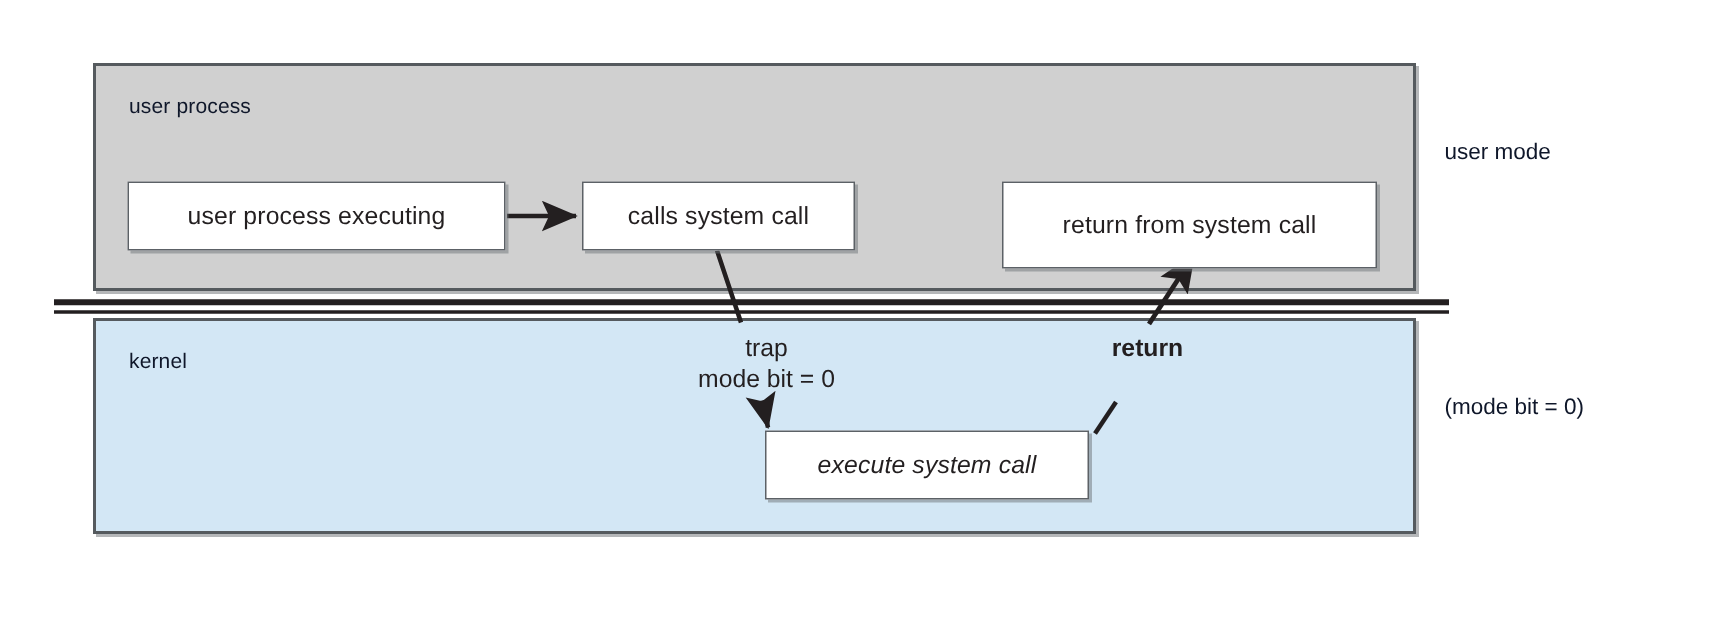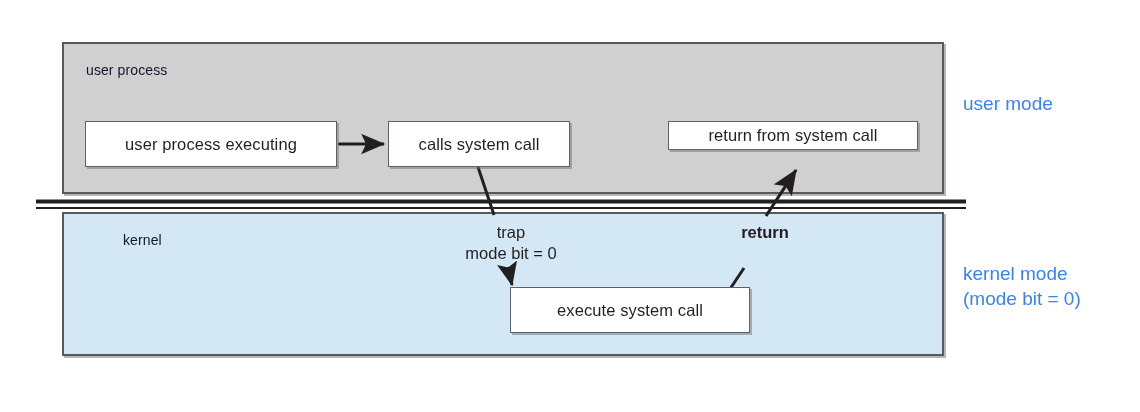--- a/index.html
+++ b/index.html
@@ -47,56 +47,56 @@
     background: #d3e7f5;
   }
   .panel-label {
     position: absolute;
     font-size: 14px;
     color: #0f172a;
     white-space: nowrap;
     letter-spacing: 0.1px;
   }
   #user-panel-label { left: 86px; top: 62px; }
-  #kernel-panel-label { left: 86px; top: 232px; margin-left: 37px; }
+  #kernel-panel-label { left: 86px; top: 232px; }
 
   .node-box {
     position: absolute;
     box-sizing: border-box;
     background: #ffffff;
     border: 1.6px solid #5c6166;
     box-shadow: 2px 2px 0 rgba(110,115,120,0.5);
     display: flex;
     align-items: center;
     justify-content: center;
     font-size: 16.5px;
     color: #231f20;
     white-space: nowrap;
     letter-spacing: 0.1px;
   }
   #box-user-process-executing { left: 85px;  top: 121px; width: 252px; height: 46px; }
   #box-calls-system-call      { left: 388px; top: 121px; width: 182px; height: 46px; }
-  #box-return-from-system-call{ left: 668px; top: 121px; width: 250px; height: 29px; }
-  #box-execute-system-call    { left: 510px; top: 287px; width: 240px; height: 46px; }
+  #box-return-from-system-call{ left: 668px; top: 121px; width: 250px; height: 58px; }
+  #box-execute-system-call    { left: 510px; top: 287px; width: 216px; height: 46px; font-style: italic; }
 
   .edge-label {
     position: absolute;
     font-size: 16.5px;
     color: #231f20;
     line-height: 1.28;
     text-align: center;
     white-space: nowrap;
   }
   #trap-label   { left: 436px; top: 222px; width: 150px; }
   #return-label { left: 685px; top: 222px; width: 160px; font-weight: bold; }
 
   .side-label {
     position: absolute;
-    font-size: 19px;
-    color: #3b82f6;
+    font-size: 15px;
+    color: #0f172a;
     line-height: 1.30;
     white-space: nowrap;
   }
   #user-mode-label   { left: 963px; top: 92px; }
   #kernel-mode-label { left: 963px; top: 262px; }
 </style>
 </head>
 <body>
 
 <div id="stage">
@@ -143,17 +143,16 @@
 
   <div class="edge-label" id="return-label">
     <div>return</div>
   </div>
 
   <div class="side-label" id="user-mode-label">
     <div>user mode</div>
   </div>
 
   <div class="side-label" id="kernel-mode-label">
-    <div>kernel mode</div>
     <div>(mode bit = 0)</div>
   </div>
 
 </div>
 
 </body></html>

